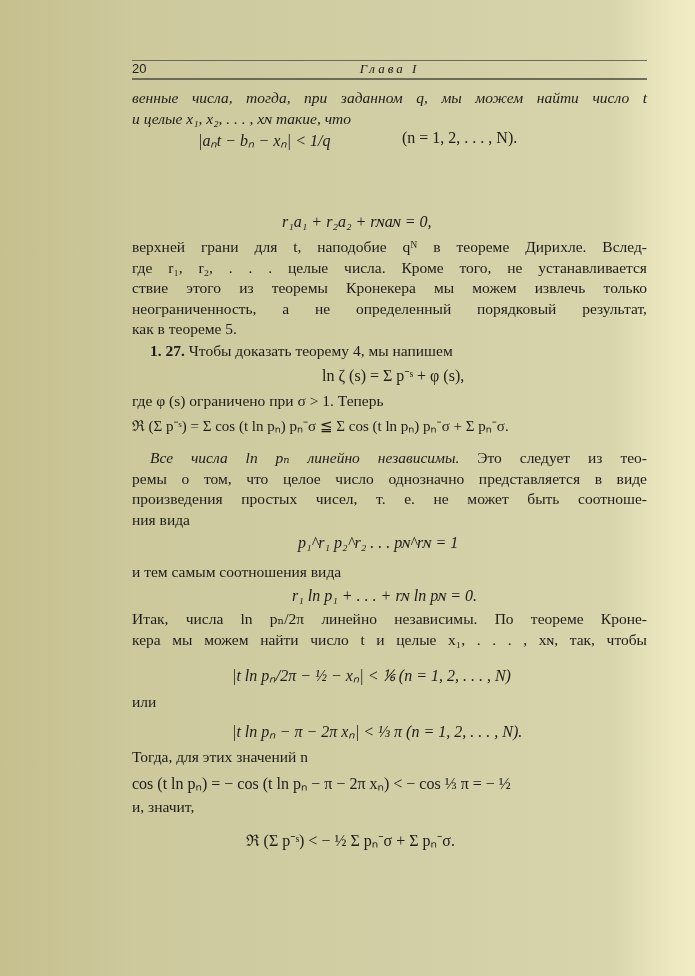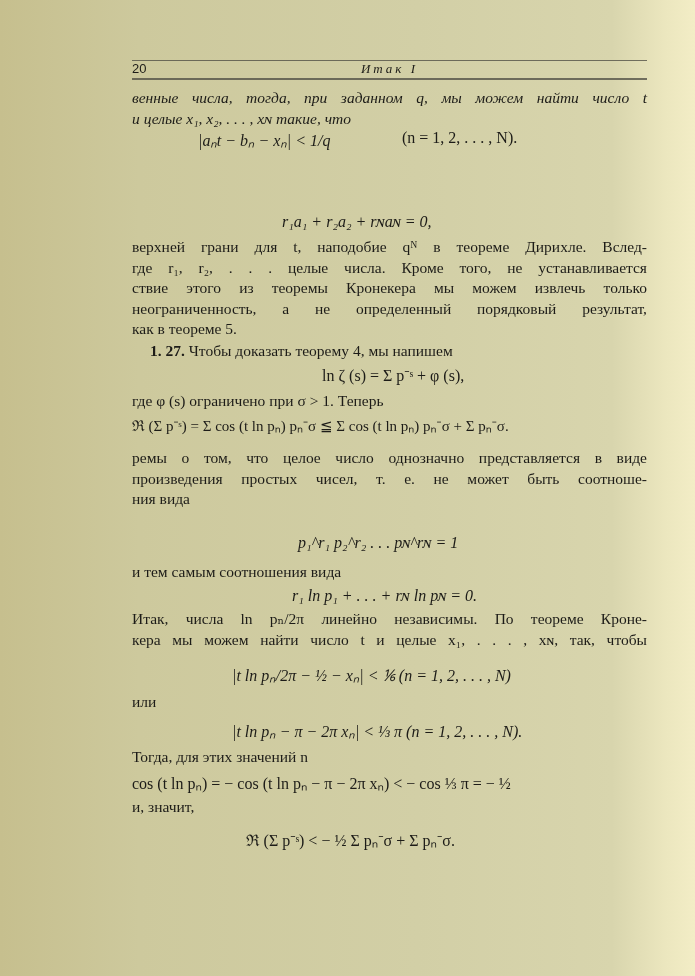--- a/index.html
+++ b/index.html
@@ -26,21 +26,21 @@
   .b { font-weight:bold; }
 </style>
 </head>
 <body>
 
 <div class="page">
 
   <div class="rule top"></div>
   <div class="header">
     <span class="page-num">20</span>
-    <span class="chapter">Итак I</span>
+    <span class="chapter">Глава I</span>
   </div>
   <div class="rule bottom"></div>
 
   <div class="text" style="top:76px;">
     <span class="line it">венные числа, тогда, при заданном q, мы можем найти число t</span>
     <span class="line it last">и целые x₁, x₂, . . . , xɴ такие, что</span>
   </div>
 
   <div class="formula it" style="left:198px; top:117px;">|aₙt − bₙ − xₙ| &lt; 1/q</div>
   <div class="formula" style="left:402px; top:117px;">(n = 1, 2, . . . , N).</div>
@@ -65,20 +65,21 @@
 
   <div class="formula" style="left:322px; top:352px;">ln ζ (s) = Σ p⁻ˢ + φ (s),</div>
 
   <div class="text" style="top:379px;">
     <span class="line last">где φ (s) ограничено при σ &gt; 1. Теперь</span>
   </div>
 
   <div class="formula" style="left:132px; top:403px; font-size:15px;">ℜ (Σ p⁻ˢ) = Σ cos (t ln pₙ) pₙ⁻σ ≦ Σ cos (t ln pₙ) pₙ⁻σ + Σ pₙ⁻σ.</div>
 
   <div class="text" style="top:436px;">
+    <span class="line indent"><span class="it">Все числа ln pₙ линейно независимы.</span><span> Это следует из тео-</span></span>
     <span class="line">ремы о том, что целое число однозначно представляется в виде</span>
     <span class="line">произведения простых чисел, т. е. не может быть соотноше-</span>
     <span class="line last">ния вида</span>
   </div>
 
   <div class="formula it" style="left:298px; top:522px;">p₁^r₁ p₂^r₂ . . . pɴ^rɴ = 1</div>
 
   <div class="text" style="top:550px;">
     <span class="line last">и тем самым соотношения вида</span>
   </div>

